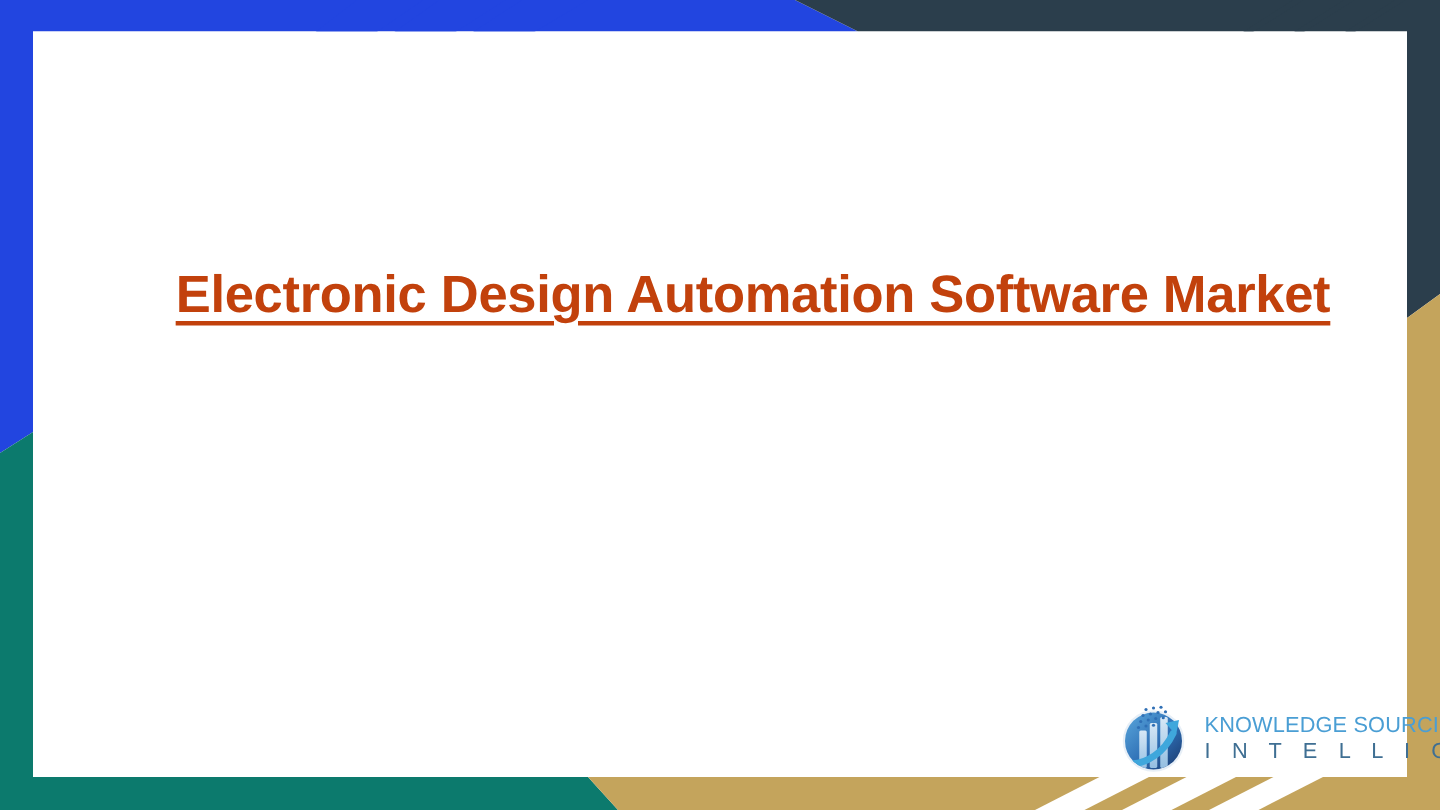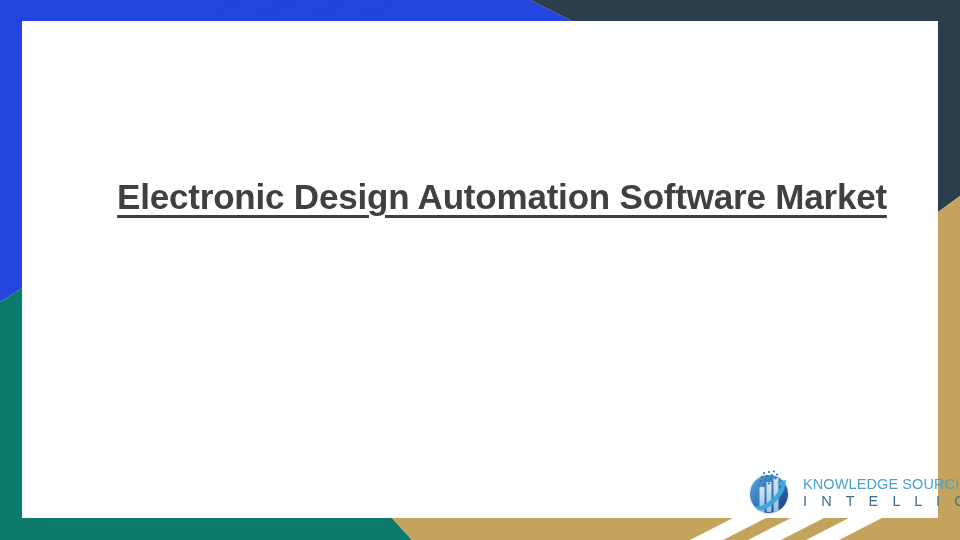--- a/index.html
+++ b/index.html
@@ -49,21 +49,21 @@
     text-align: center;
   }
 
   #slide-title {
     display: inline;
     font-family: "Liberation Sans", sans-serif;
     font-weight: 700;
     font-size: 35px;
     line-height: 52px;
     letter-spacing: -0.2px;
-    color: #404040;
+    color: #c2410c;
     text-decoration: underline;
     text-decoration-thickness: 3px;
     text-underline-offset: 6px;
     transform: scaleX(0.97);
     transform-origin: center;
   }
 
   
   #brand-logo {
     position: absolute;

